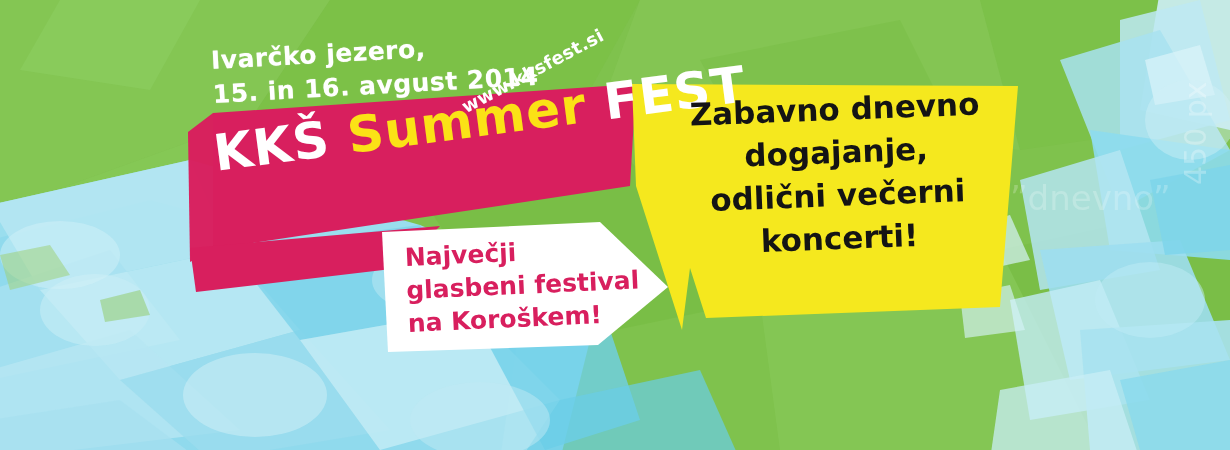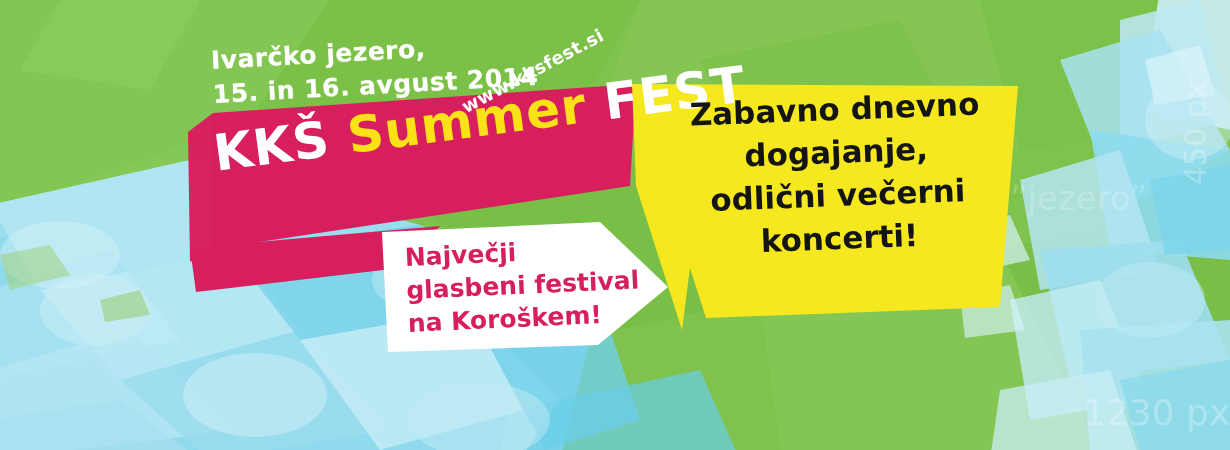--- a/index.html
+++ b/index.html
@@ -200,22 +200,21 @@
       <polygon points="188,132 213,113 213,249 190,262" fill="#d81f5e" opacity="0.98"></polygon>
 
       <polygon points="190,248 440,226 400,268 196,292" fill="#d81f5e"></polygon>
 
       <polygon points="632,84 1018,86 1000,307 706,318 690,268 682,330 636,186" fill="#f5e81e"></polygon>
 
       <polygon points="382,232 600,222 668,287 598,345 388,352" fill="#ffffff"></polygon>
     </g>
   </svg>
 
-  <div class="wm wm-center">”jezero”</div>
-  <div class="wm wm-width">1230 px</div>
+  <div class="wm wm-center">”dnevno”</div>
   <div class="wm wm-height">450 px</div>
 
   <div class="location-block">
     <span class="location-line">Ivarčko jezero,</span>
     <span class="location-line">15. in 16. avgust 2014</span>
   </div>
 
   <div class="url-text">www.kksfest.si</div>
 
   <div class="title-text"><span class="t-kks">KKŠ</span><span>&nbsp;</span><span class="t-summer">Summer</span><span>&nbsp;</span><span class="t-fest">FEST</span></div>

